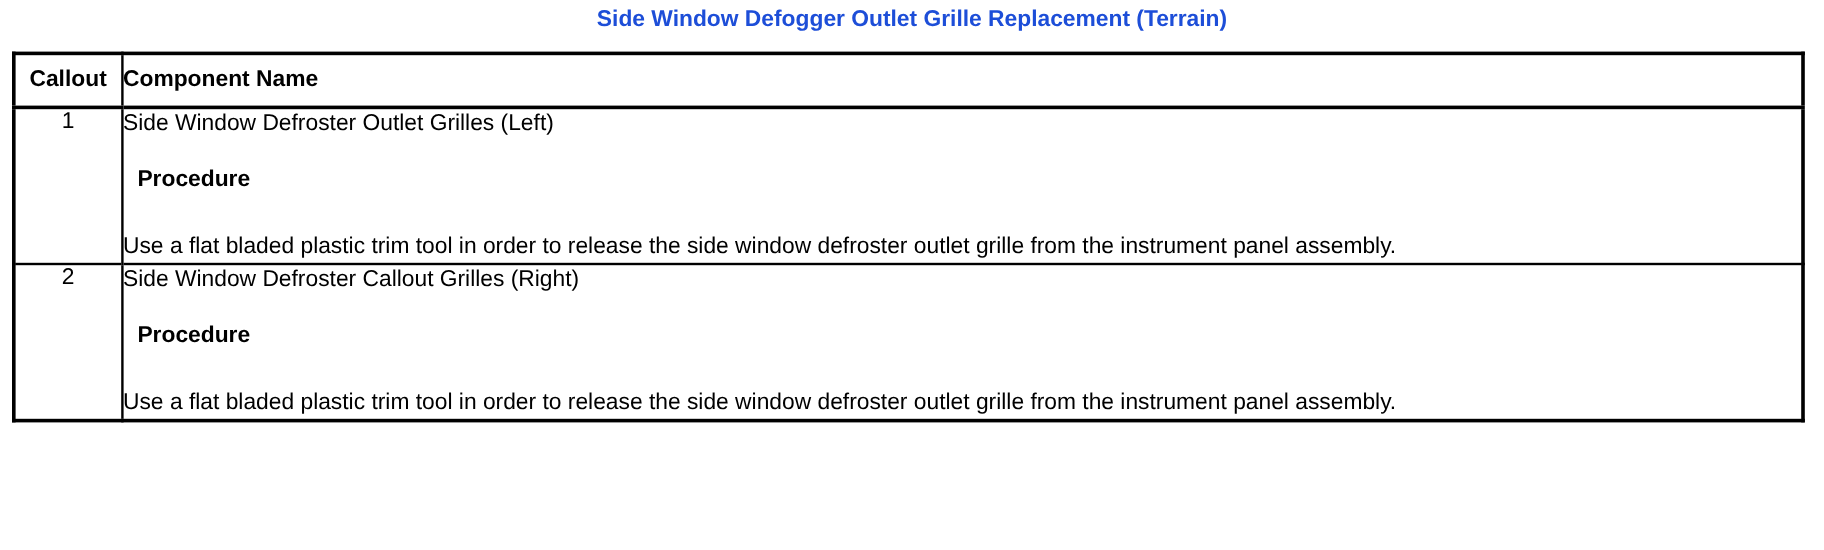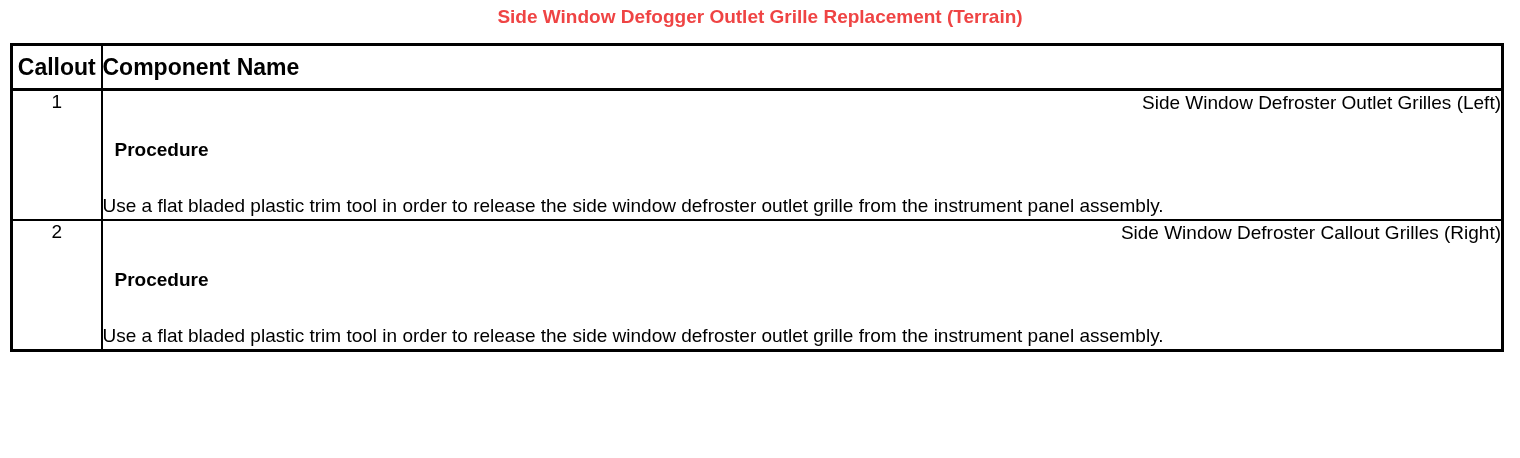--- a/index.html
+++ b/index.html
@@ -23,21 +23,21 @@
   }
 
   .doc-title {
     text-align: center;
     font-size: 19px;
     font-weight: bold;
     letter-spacing: 0px;
     line-height: 22px;
     padding-top: 6px;
     padding-bottom: 0px;
-    color: #ef4444;
+    color: #1d4ed8;
   }
 
   .table-wrap {
     position: absolute;
     left: 10px;
     top: 43px;
     width: 1494px;
   }
 
   table.spec-table {
@@ -46,21 +46,21 @@
     width: 1494px;
     border: 3px solid #000000;
   }
 
   table.spec-table col.col-callout { width: 90px; }
   table.spec-table col.col-component { width: 1401px; }
 
   table.spec-table thead th {
     border-bottom: 3px solid #000000;
     padding: 0;
-    font-size: 23px;
+    font-size: 19px;
     font-weight: bold;
     height: 42px;
     vertical-align: middle;
   }
 
   th.th-callout {
     text-align: center;
     border-right: 2px solid #000000;
   }
 
@@ -88,21 +88,20 @@
 
   td.cell-component {
     padding: 7px 8px 6px 6px;
   }
 
   .comp-name {
     font-size: 19px;
     line-height: 23px;
     margin: 0 0 0 0;
     white-space: nowrap;
-    text-align: right;
   }
 
   .proc-heading {
     font-size: 19px;
     font-weight: bold;
     line-height: 23px;
     margin: 24px 0 0 0;
     padding-left: 12px;
   }
 

